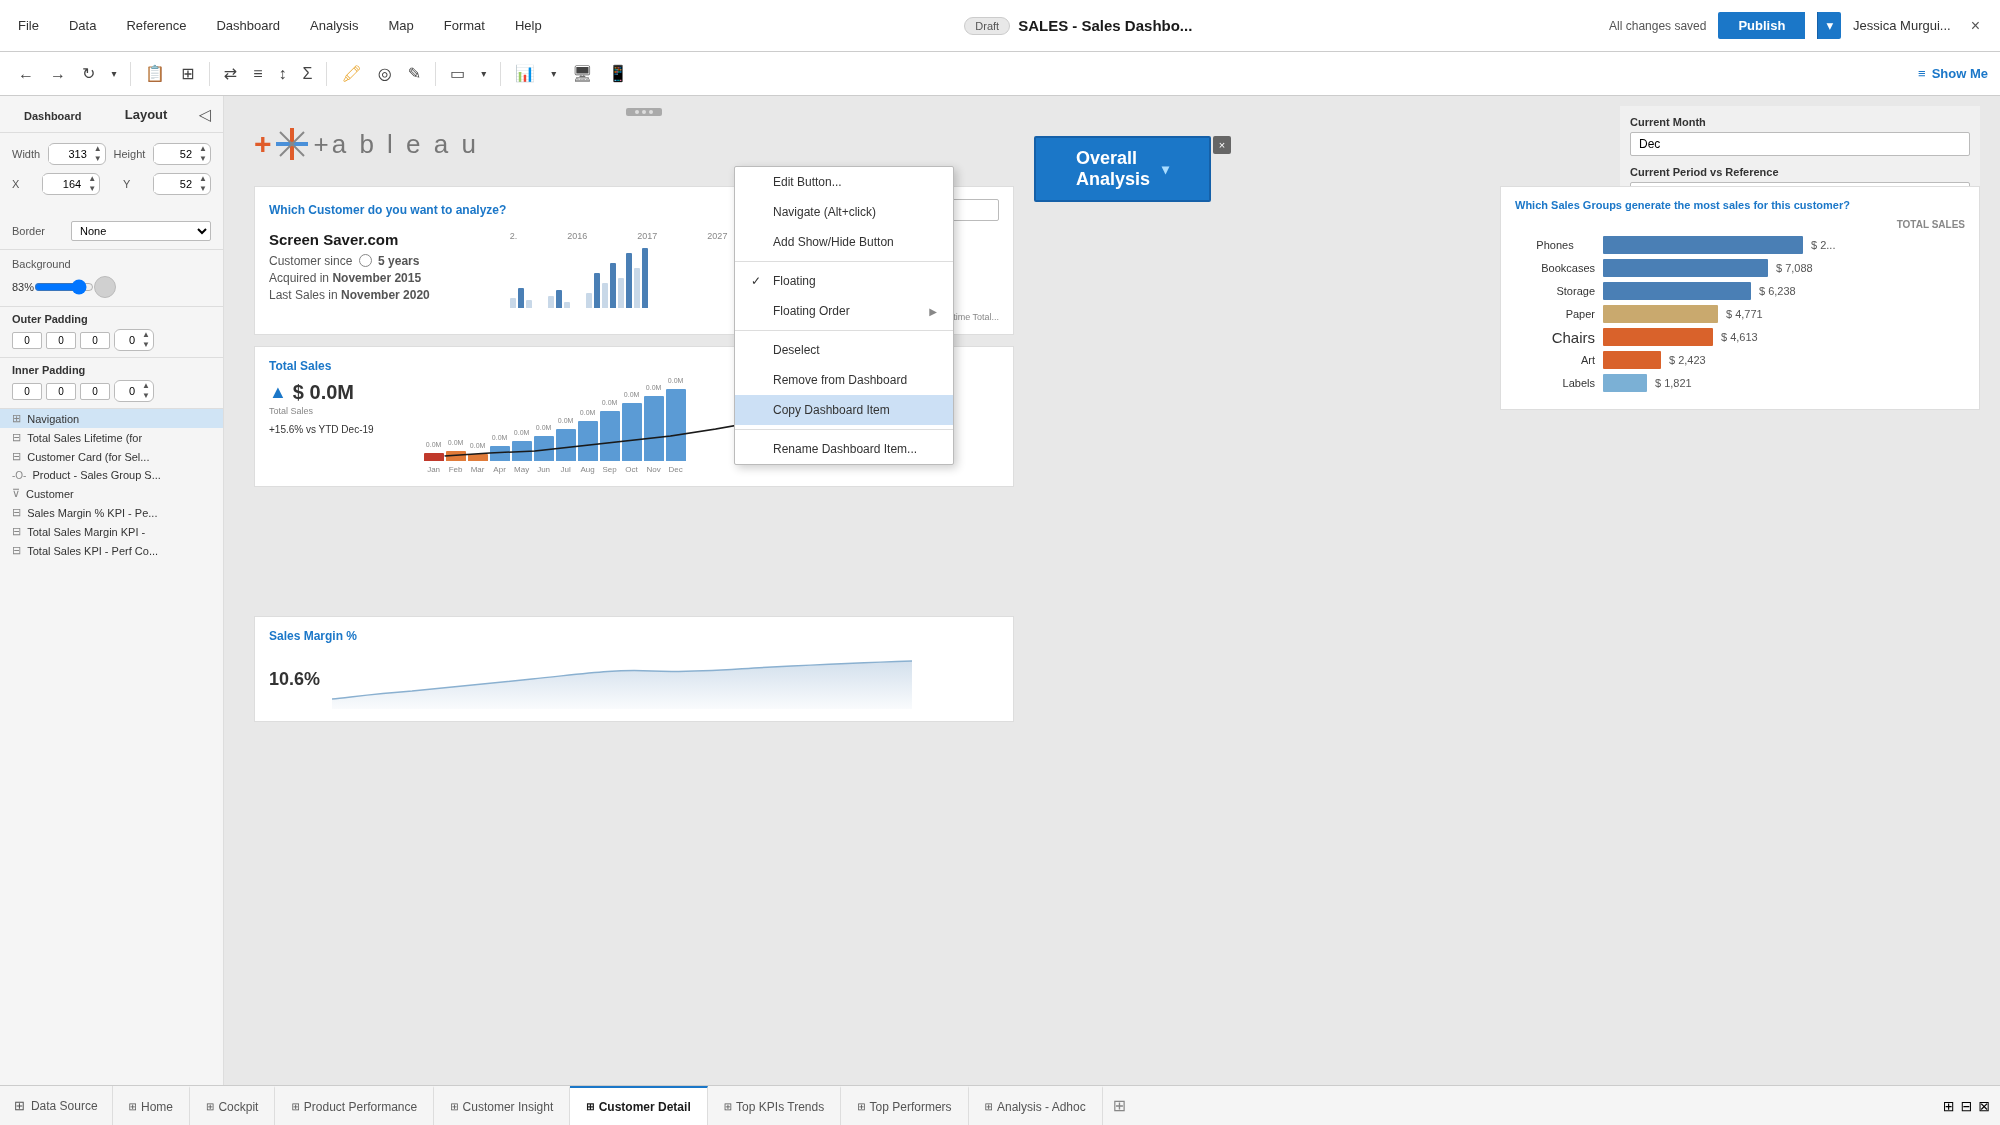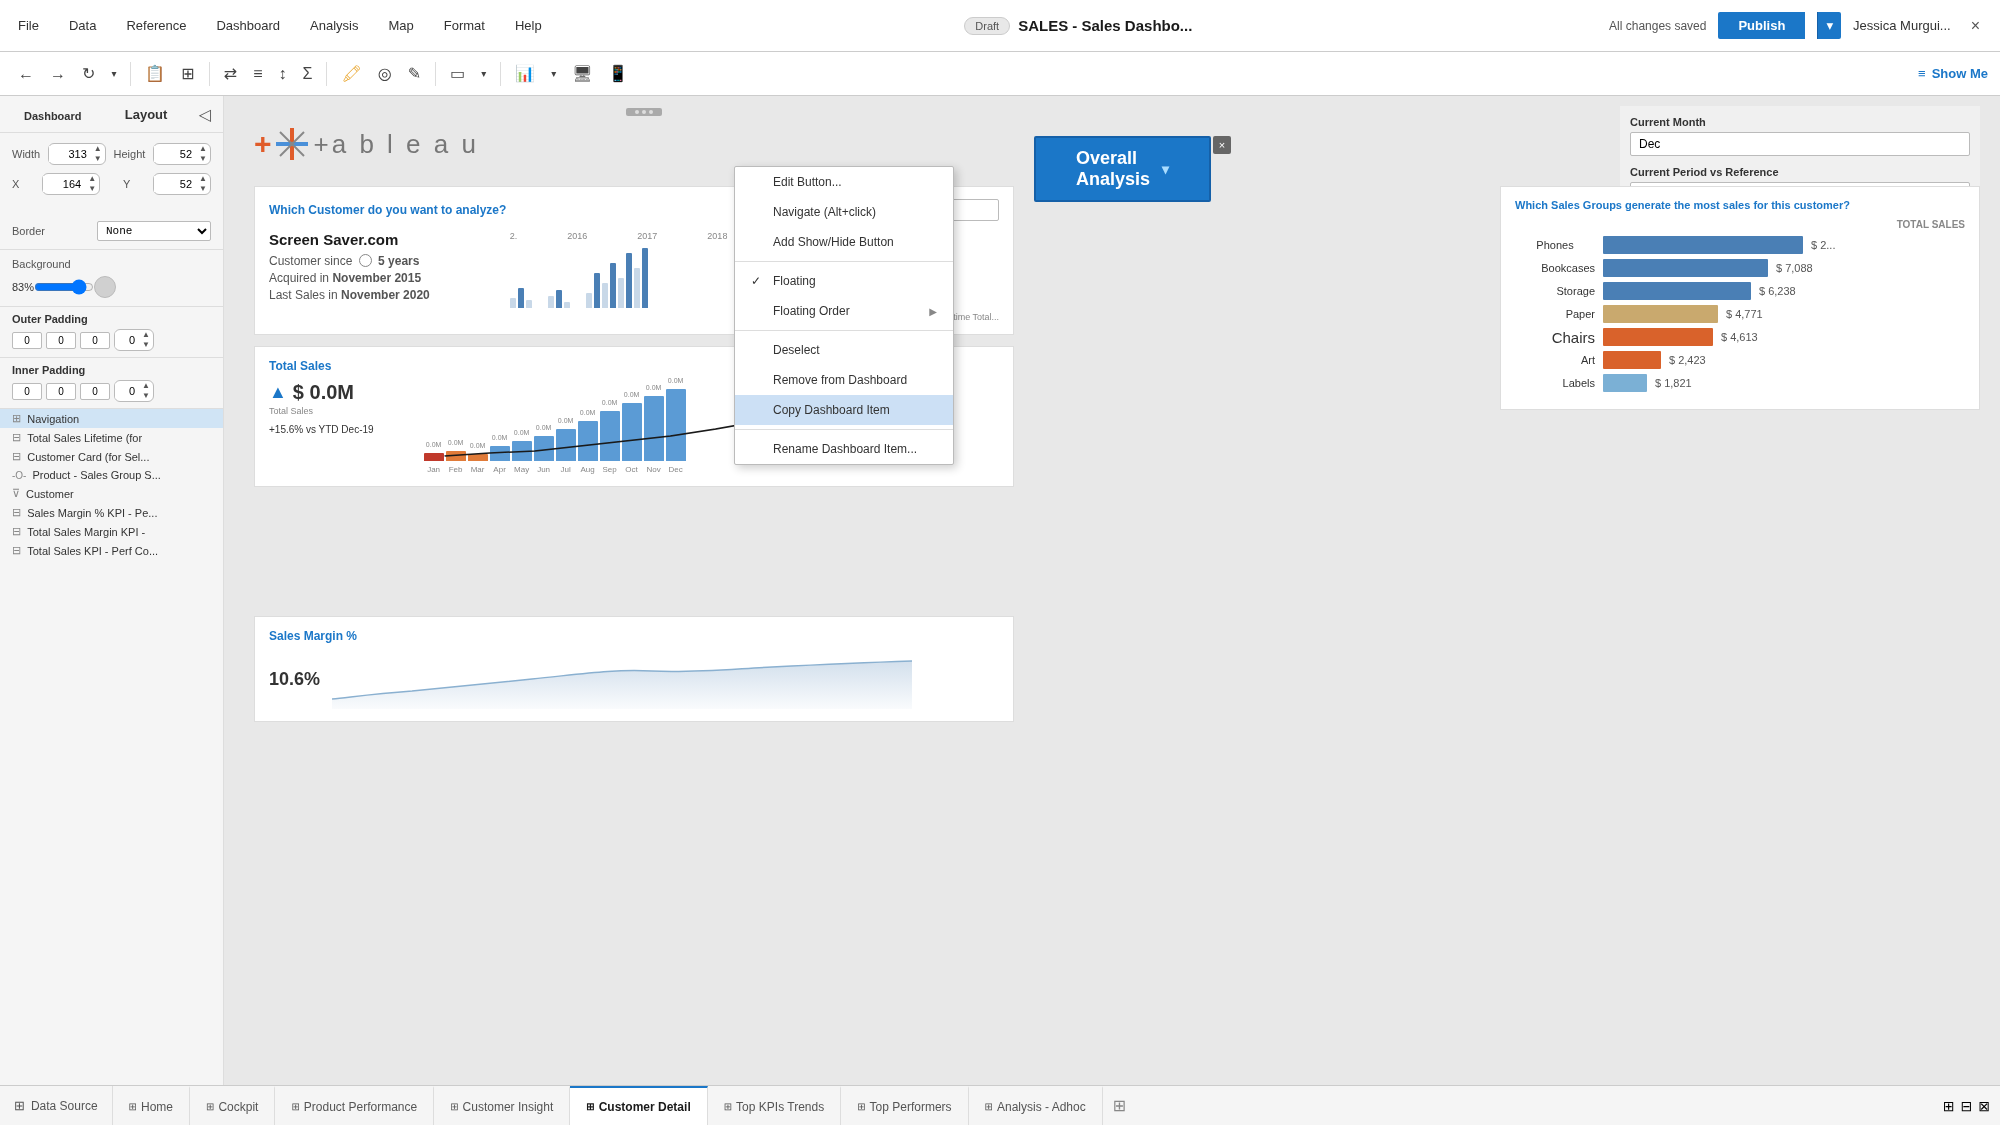--- a/index.html
+++ b/index.html
@@ -42,21 +42,21 @@
     .input-with-stepper { display: flex; align-items: center; border: 1px solid #bbb; background: #fff; border-radius: 6px; }
     .input-with-stepper input { width: 42px; border: none; outline: none; font-size: 11px; padding: 2px 4px; text-align: right; }
     .stepper { display: flex; flex-direction: column; }
     .stepper-btn { background: none; border: none; cursor: pointer; font-size: 8px; line-height: 1; padding: 1px 3px; color: #555; }
     .layout-header { display: flex; align-items: center; justify-content: space-between; padding: 8px 12px; border-bottom: 1px solid #ddd; background: #f5f5f5; }
     .layout-toggle { font-size: 13px; font-weight: 700; color: #333; }
     .collapse-btn { background: none; border: none; cursor: pointer; font-size: 16px; color: #555; }
     .dashboard-label { padding: 6px 12px 2px 12px; font-size: 11px; font-weight: 700; color: #333; }
     .border-section { padding: 8px 12px; border-bottom: 1px solid #ddd; }
     .border-row { display: flex; align-items: center; justify-content: space-between; }
-    .select-input { border: 1px solid #bbb; background: #fff; font-size: 11px; padding: 2px 4px; border-radius: 2px; width: 114px; font-family: Liberation Mono, monospace; }
+    .select-input { border: 1px solid #bbb; background: #fff; font-size: 11px; padding: 2px 4px; border-radius: 2px; width: 140px; }
     .bg-section { padding: 8px 12px; border-bottom: 1px solid #ddd; }
     .bg-row { display: flex; align-items: center; gap: 0; }
     .bg-percent { font-size: 11px; color: #333; }
     .bg-slider { width: 60px; }
     .bg-circle { width: 22px; height: 22px; border-radius: 50%; background: #d0d0d0; border: 1px solid #bbb; cursor: pointer; }
     .padding-section { padding: 6px 12px; border-bottom: 1px solid #ddd; }
     .padding-label { font-size: 11px; color: #333; margin-bottom: 4px; font-weight: 600; }
     .padding-inputs { display: flex; gap: 4px; align-items: center; }
     .padding-input { width: 30px; border: 1px solid #bbb; background: #fff; font-size: 10px; padding: 2px 3px; border-radius: 2px; text-align: center; }
     .nav-item { display: flex; align-items: center; gap: 6px; padding: 3px 12px; cursor: pointer; font-size: 11px; color: #333; }
@@ -360,21 +360,21 @@
               <span>Last Sales in</span>
               <span style="font-weight:700;">November 2020</span>
             </div>
           </div>
 
           <div style="margin-left:80px;flex:1;display:flex;flex-direction:column;">
             <div style="display:flex;gap:50px;font-size:9px;color:#888;margin-bottom:2px;">
               <span>2.</span>
               <span>2016</span>
               <span>2017</span>
-              <span>2018</span>
+              <span>2027</span>
             </div>
             <div style="display:flex;align-items:flex-end;gap:2px;height:65px;">
               <div style="background:#c8d8e8;width:6px;height:10px;border-radius:1px 1px 0 0"></div>
               <div style="background:#4a7fb5;width:6px;height:20px;border-radius:1px 1px 0 0"></div>
               <div style="background:#c8d8e8;width:6px;height:8px;border-radius:1px 1px 0 0"></div>
               <div style="width:12px"></div>
               <div style="background:#c8d8e8;width:6px;height:12px;border-radius:1px 1px 0 0"></div>
               <div style="background:#4a7fb5;width:6px;height:18px;border-radius:1px 1px 0 0"></div>
               <div style="background:#c8d8e8;width:6px;height:6px;border-radius:1px 1px 0 0"></div>
               <div style="width:12px"></div>

